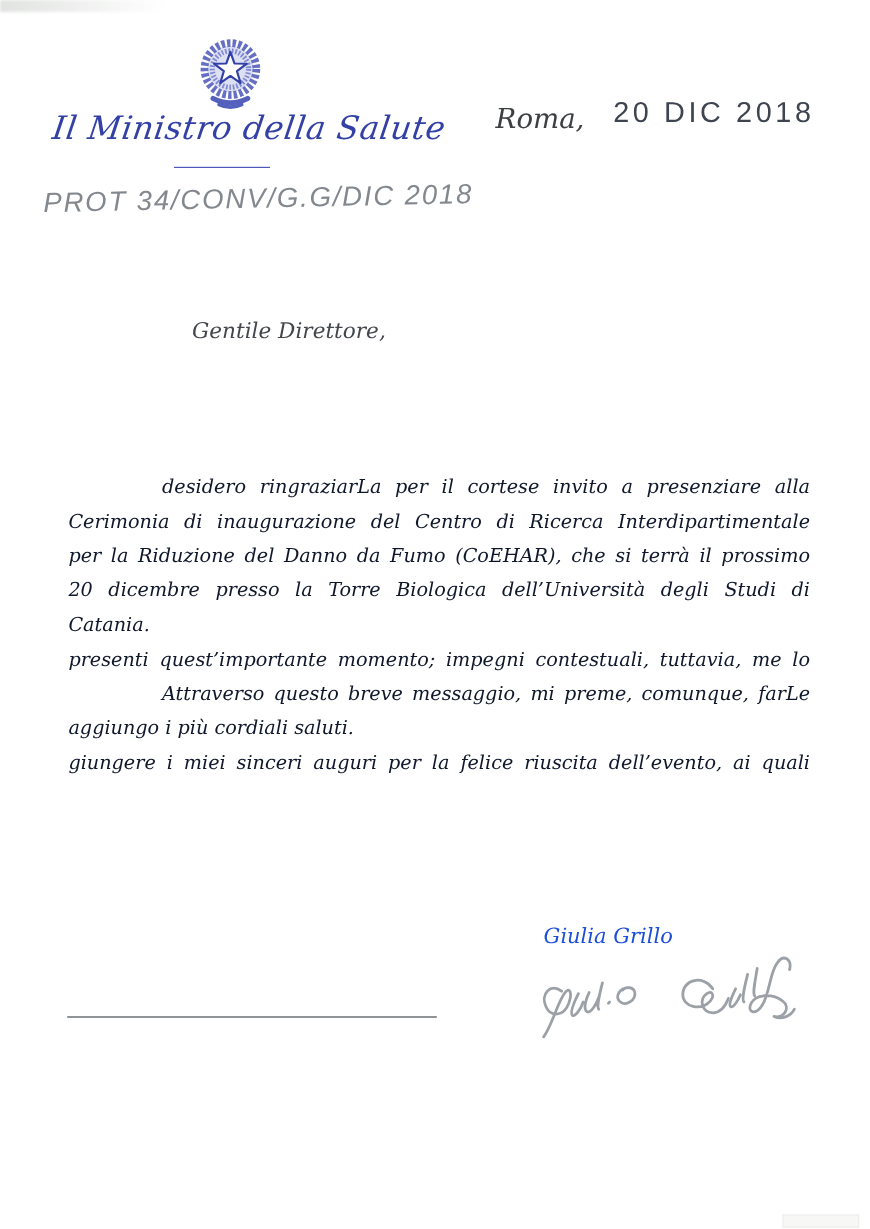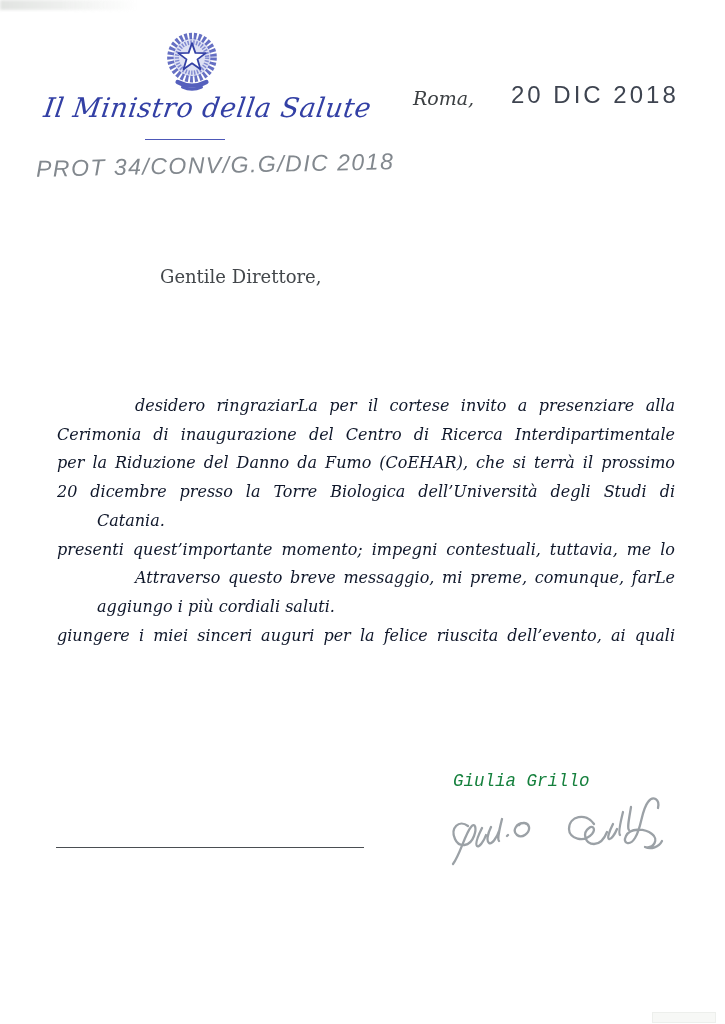--- a/index.html
+++ b/index.html
@@ -21,49 +21,49 @@
     position: absolute; left: 44px; top: 92px; width: 290px;
     font-style: italic; font-size: 27px; letter-spacing: 0.5px;
     color: #3340a5; transform: skewX(-8deg); white-space: nowrap;
   }
   .ministry-rule {
     position: absolute; left: 145px; top: 139px; width: 80px;
     border-top: 1.6px solid #4d58b8;
   }
   .place {
     position: absolute; left: 413px; top: 87px;
-    font-style: italic; font-size: 19px; color: #3c4043;
+    font-style: italic; font-size: 23px; color: #3c4043;
   }
   .datestamp {
     position: absolute; left: 479px; top: 81px;
     font-family: "Liberation Sans", sans-serif;
     font-size: 24px; font-weight: 500; letter-spacing: 3px;
     color: #3e4450; white-space: nowrap; margin-left: 32px;
   }
   .prot {
     position: absolute; left: 36px; top: 152px;
     font-family: "Liberation Sans", sans-serif; font-style: italic;
     font-size: 23px; letter-spacing: 1.5px; color: #82888e;
     transform: rotate(-1.2deg); white-space: nowrap;
   }
   .salutation {
     position: absolute; left: 160px; top: 266px;
-    font-size: 18px; color: #43474b;
+    font-style: italic; font-size: 18px; color: #43474b;
   }
   .body {
     position: absolute; left: 57px; top: 392px; width: 618px;
     font-style: italic; font-size: 16px; color: #0f172a;
     line-height: 28.7px;
   }
   .body .line { text-align: justify; text-align-last: justify; }
   .body .line.indent { text-indent: 78px; }
-  .body .line.no-justify { text-align: left; text-align-last: left; margin-left: 40px; }
+  .body .line.no-justify { text-align: left; text-align-last: left; }
   .signer {
     position: absolute; left: 453px; top: 771px;
-    font-style: italic; font-size: 17.5px; color: #15803d; font-family: Liberation Mono, monospace;
+    font-style: italic; font-size: 17.5px; color: #1d4ed8;
   }
   .signature { position: absolute; left: 448px; top: 786px; }
   .footer-rule {
     position: absolute; left: 56px; top: 847px; width: 308px;
     border-top: 1.3px solid #4a4e52;
   }
   .footer {
     position: absolute; left: 57px; top: 852px;
     font-size: 14.5px; color: #3e4246; line-height: 17.5px;
   }

